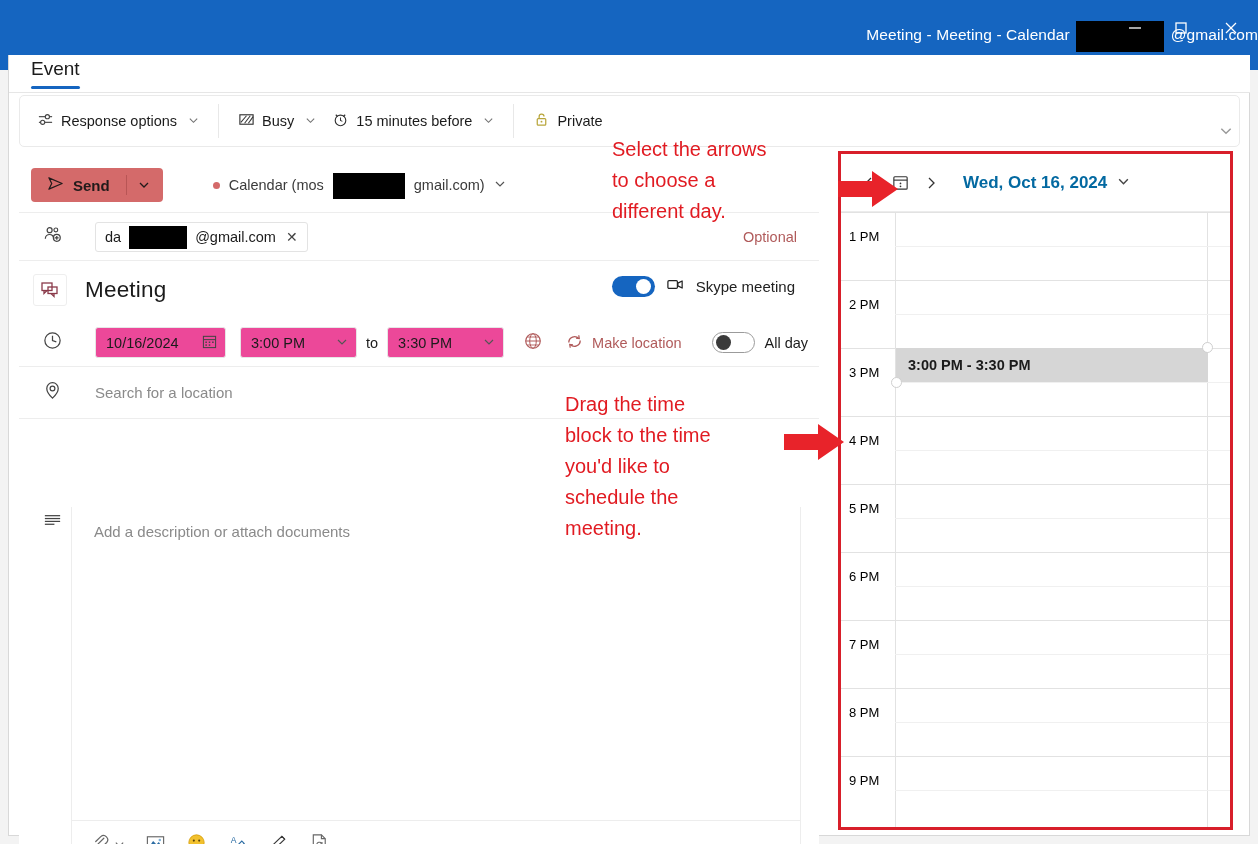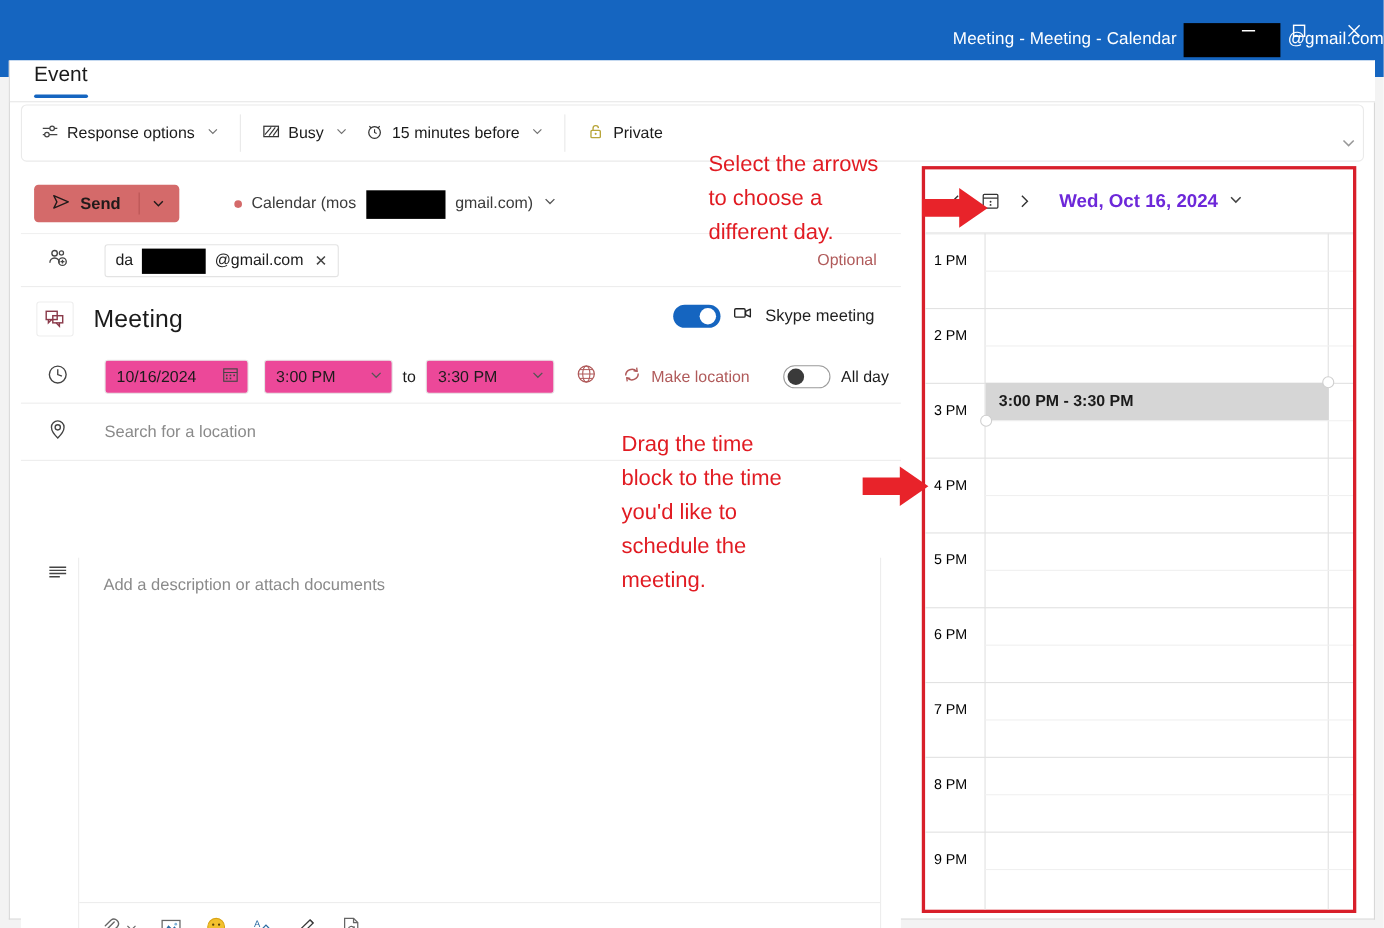--- a/index.html
+++ b/index.html
@@ -213,21 +213,21 @@
     position: absolute; left: 0; top: 0; width: 389px; height: 58px;
     display: flex; align-items: center; gap: 3px; padding-left: 14px;
     border-bottom: 1px solid #ececec;
   }
   .cal-navbtn {
     width: 28px; height: 28px; display: flex; align-items: center; justify-content: center;
     color: #333;
   }
   .cal-date {
     display: flex; align-items: center; gap: 10px; margin-left: 15px;
-    font-size: 17px; font-weight: bold; color: #6d28d9;
+    font-size: 17px; font-weight: bold; color: #0369a1;
   }
   .cal-grid {
     position: absolute; left: 0; top: 58px; width: 389px; height: 615px;
     overflow: hidden;
   }
   .timecol-line {
     position: absolute; left: 54px; top: 0; width: 1px; height: 615px; background: #e2e2e2;
   }
   .rightcol-line {
     position: absolute; right: 22px; top: 0; width: 1px; height: 615px; background: #e2e2e2;
@@ -254,21 +254,21 @@
   .handle {
     position: absolute; width: 11px; height: 11px; border-radius: 50%;
     background: #fff; border: 1px solid #cfcfcf;
   }
 
   
   .anno {
     position: absolute; color: #e11b22; font-size: 20px; line-height: 31px;
     white-space: pre-line;
   }
-  .anno1 { left: 612px; top: 134px; margin-left: 32px; }
+  .anno1 { left: 612px; top: 134px; }
   .anno2 { left: 565px; top: 389px; }
   .arrow { position: absolute; }
 </style>
 </head>
 <body>
 
 <div id="root">
 
   <div class="titlebar">
     <div class="titlebar-text">

